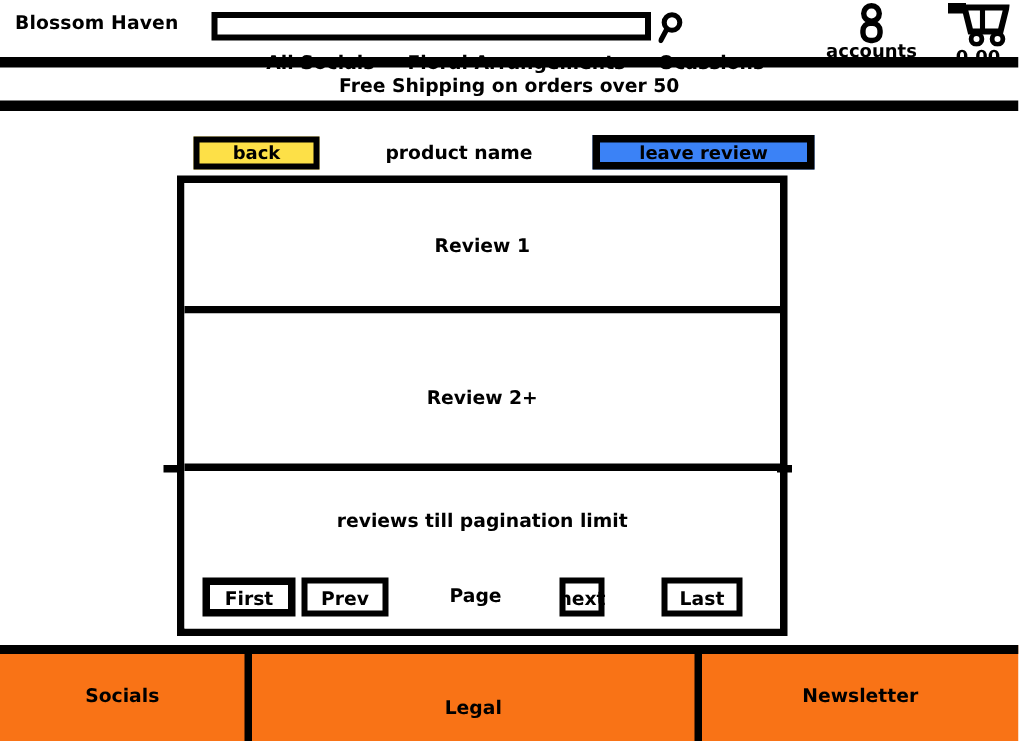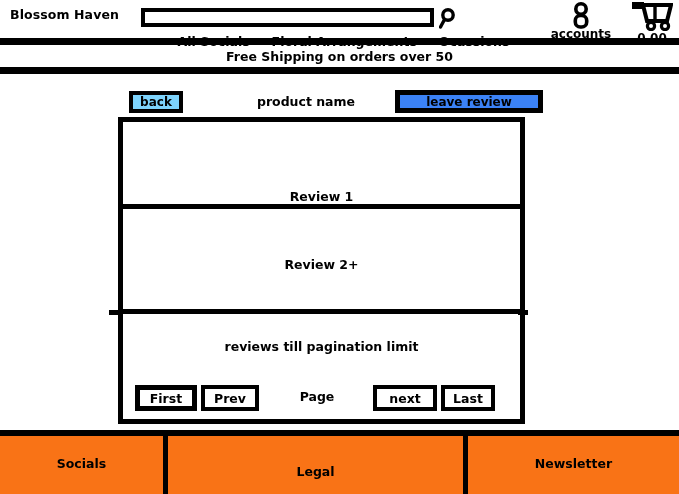--- a/index.html
+++ b/index.html
@@ -129,24 +129,24 @@
     left: 118px; top: 90px;
     width: 407px;
   }
   #panel-head {
     position: relative;
     height: 30px;
   }
   #back-button {
     position: absolute;
     left: 11px; top: 1px;
-    width: 54px; height: 22px;
+    width: 84px; height: 22px;
     box-sizing: border-box;
     border: 4px solid #000;
-    background: #7dd3fc;
+    background: #fde047;
     display: flex;
     align-items: center;
     justify-content: center;
     font-size: 12px;
     font-weight: bold;
     cursor: pointer;
   }
   #product-name {
     position: absolute;
     left: 108px; top: 4px;
@@ -180,21 +180,21 @@
   }
   .review-cell {
     position: relative;
     box-sizing: border-box;
     background: #fff;
   }
   #review-1 {
     height: 87px;
     border-bottom: 5px solid #000;
     display: flex;
-    align-items: flex-end;
+    align-items: center;
     justify-content: center;
   }
   #review-2 {
     height: 105px;
     border-bottom: 5px solid #000;
     display: flex;
     align-items: flex-start;
     justify-content: center;
     padding-top: 48px;
   }
@@ -247,21 +247,21 @@
   #btn-first { left: 12px;  width: 62px; border: 5px solid #000; }
   #btn-prev  { left: 78px;  width: 58px; border: 4px solid #000; }
   #page-label {
     position: absolute;
     left: 158px; top: 4px;
     width: 72px;
     text-align: center;
     font-size: 12.5px;
     font-weight: bold;
   }
-  #btn-next  { left: 250px; width: 64px; border: 4px solid #000; }
+  #btn-next  { left: 250px; width: 30px; border: 4px solid #000; }
   #btn-last  { left: 318px; width: 54px; border: 4px solid #000; }
 
   
   #footer {
     position: absolute;
     left: 0; top: 430px;
     width: 679px;
     height: 64px;
     box-sizing: border-box;
     border-top: 6px solid #000;

